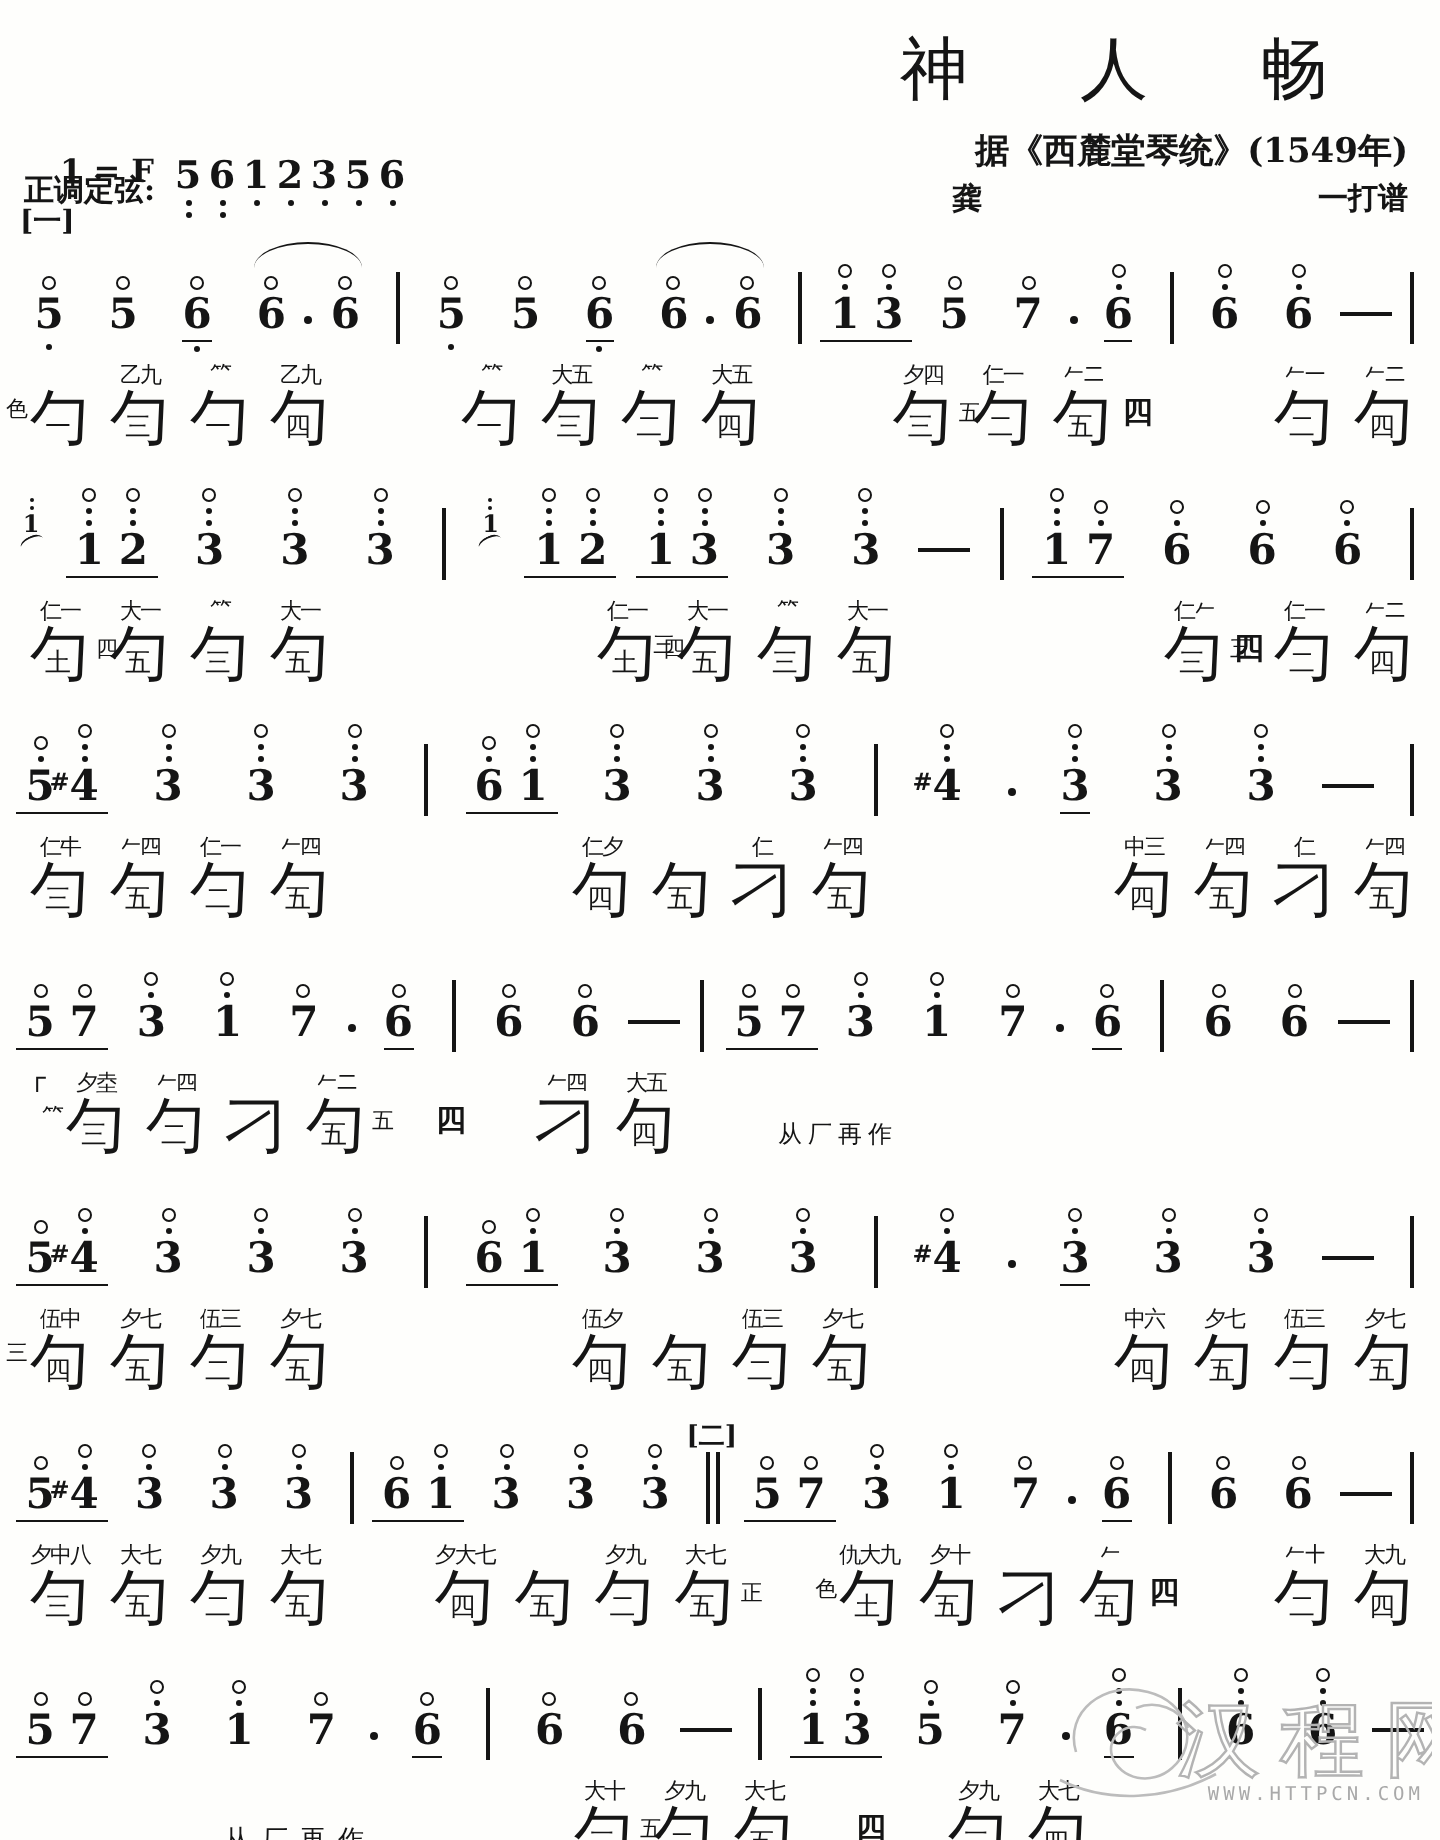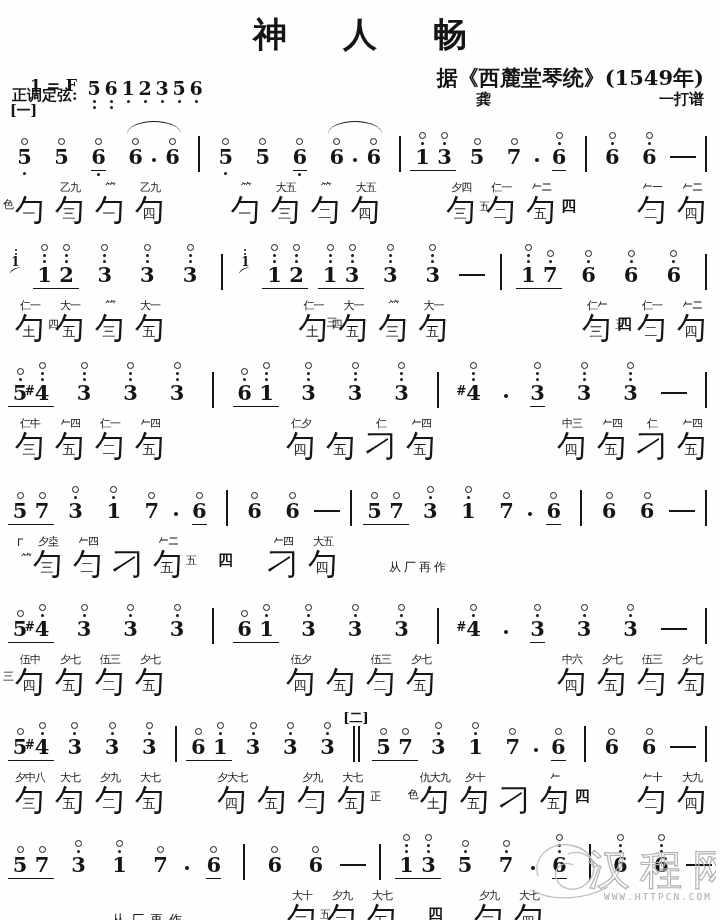--- a/index.html
+++ b/index.html
@@ -1,27 +1,27 @@
 <!DOCTYPE html>
 <html><head>
 <meta charset="utf-8">
 <style>
   html,body{margin:0;padding:0;background:#e8e8e4;}
   #page{position:relative;width:720px;height:920px;background:#fefefc;overflow:hidden;
         font-family:"DejaVu Serif","Liberation Serif",serif;color:#151515;}
   
   .hdr{position:relative;height:120px;}
-  .title{text-align:center;font-size:34px;font-weight:bold;letter-spacing:56px;
+  .title{text-align:right;font-size:34px;font-weight:normal;letter-spacing:56px;
          padding-left:56px;padding-top:12px;white-space:nowrap;}
   .key{position:absolute;left:30px;top:52px;font-size:16px;font-weight:bold;margin-top:24px;}
   .tuning{position:absolute;left:12px;top:78px;display:flex;align-items:center;}
   .tuning .lab{font-size:15px;font-weight:bold;margin-right:8px;padding-top:2px;}
   .td{display:inline-flex;flex-direction:column;align-items:center;width:17px;}
   .td .dg{font-size:19px;font-weight:bold;line-height:20px;}
-  .src{position:absolute;right:16px;top:64px;font-size:21px;font-weight:bold;}
+  .src{position:absolute;right:16px;top:64px;font-size:17px;font-weight:bold;}
   .credit{position:absolute;right:16px;top:90px;width:228px;display:flex;
           justify-content:space-between;font-size:15px;font-weight:bold;}
   .sec1{position:absolute;left:10px;top:102px;font-size:14px;font-weight:bold;}
   
   #score{padding:0 8px;}
   .sys{margin-bottom:7px;}
   .nrow{display:flex;justify-content:space-between;align-items:flex-start;height:60px;}
   .trow{display:flex;align-items:flex-start;height:50px;margin-top:1px;padding-left:2px;}
   
   .note{display:inline-flex;flex-direction:column;align-items:center;width:33px;position:relative;}

